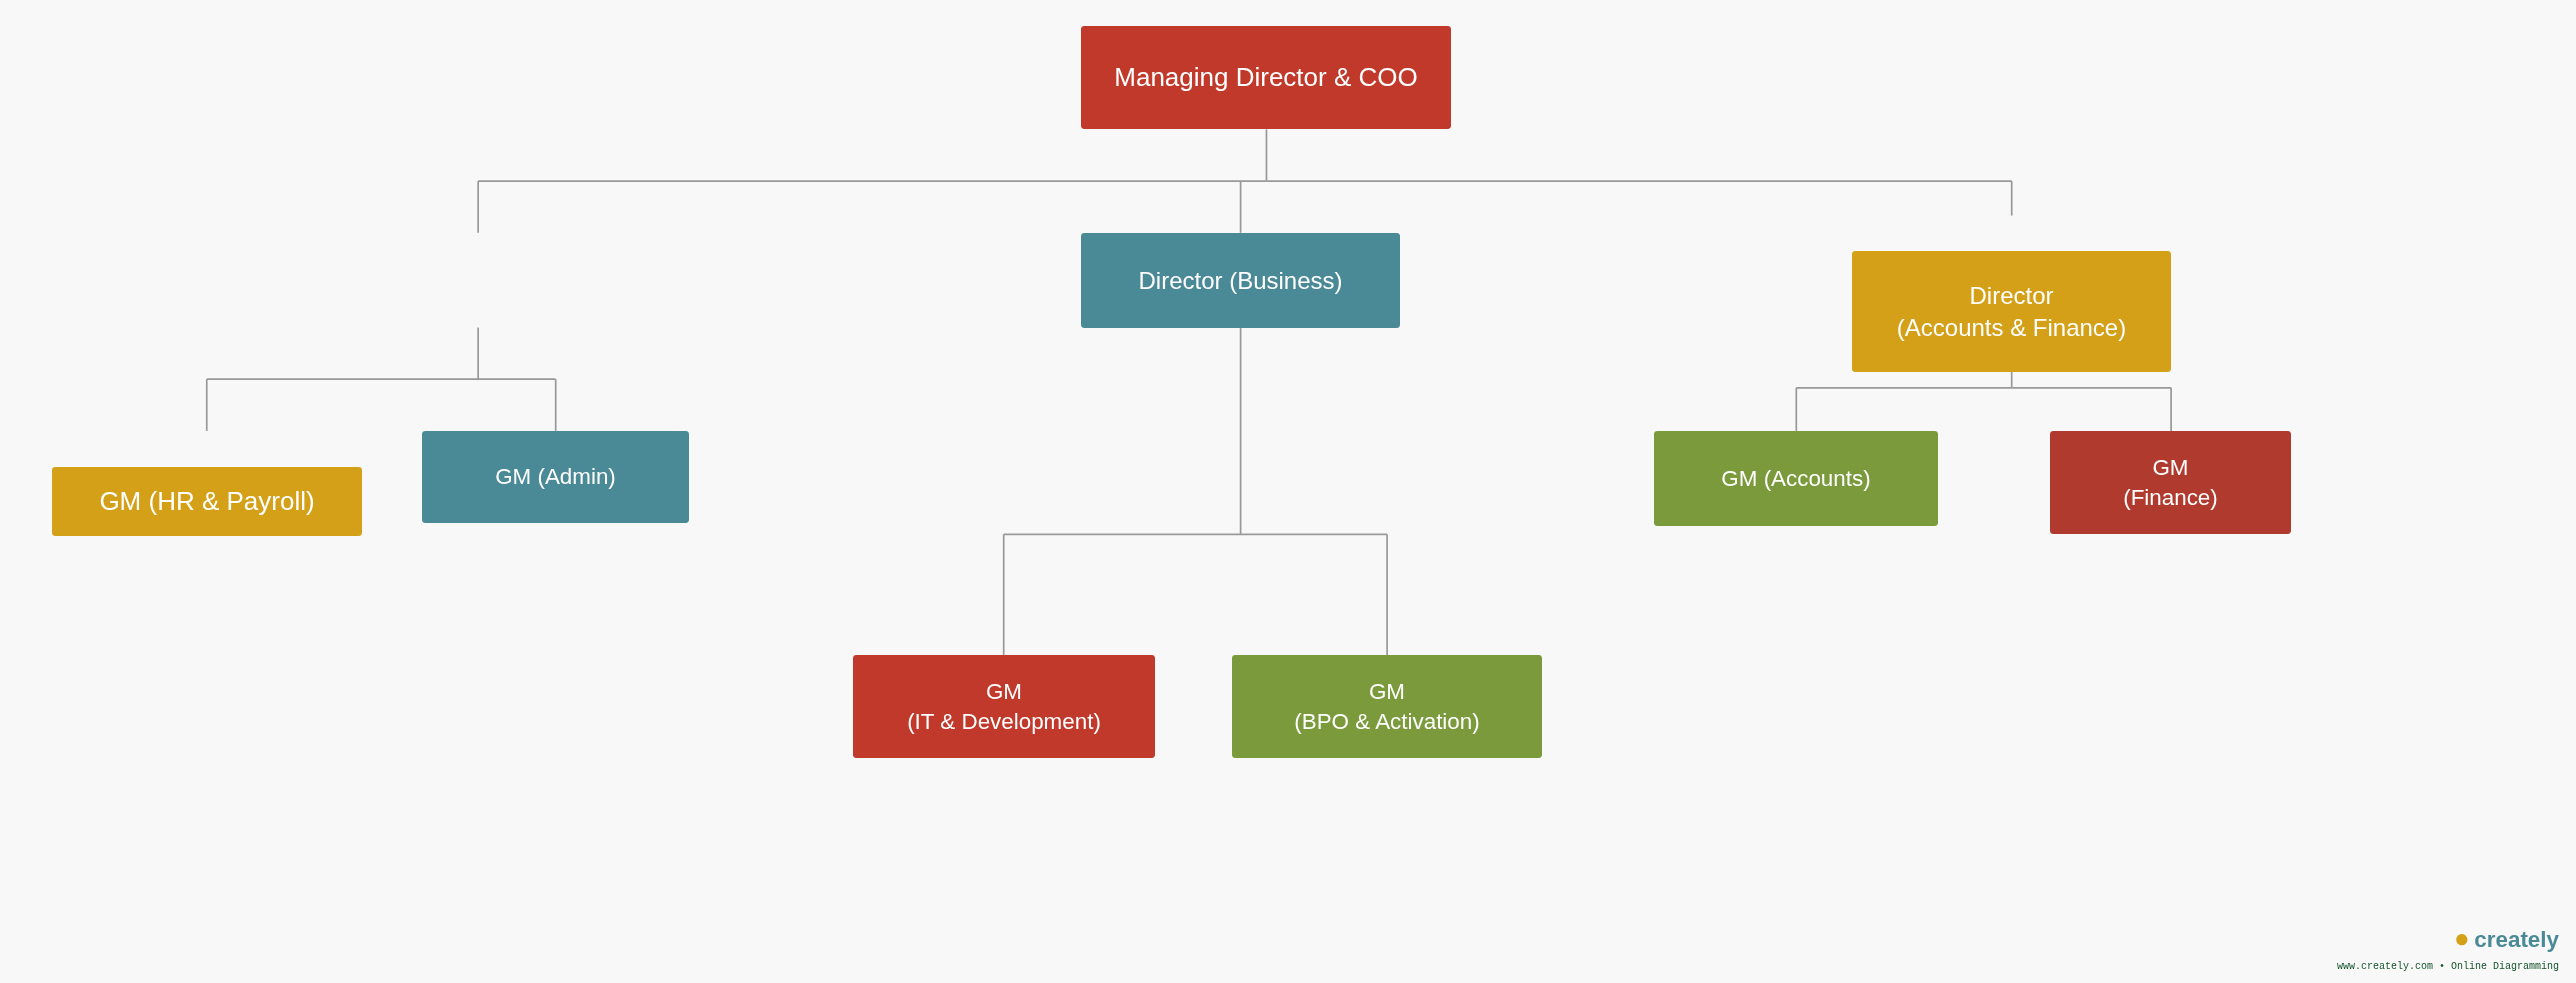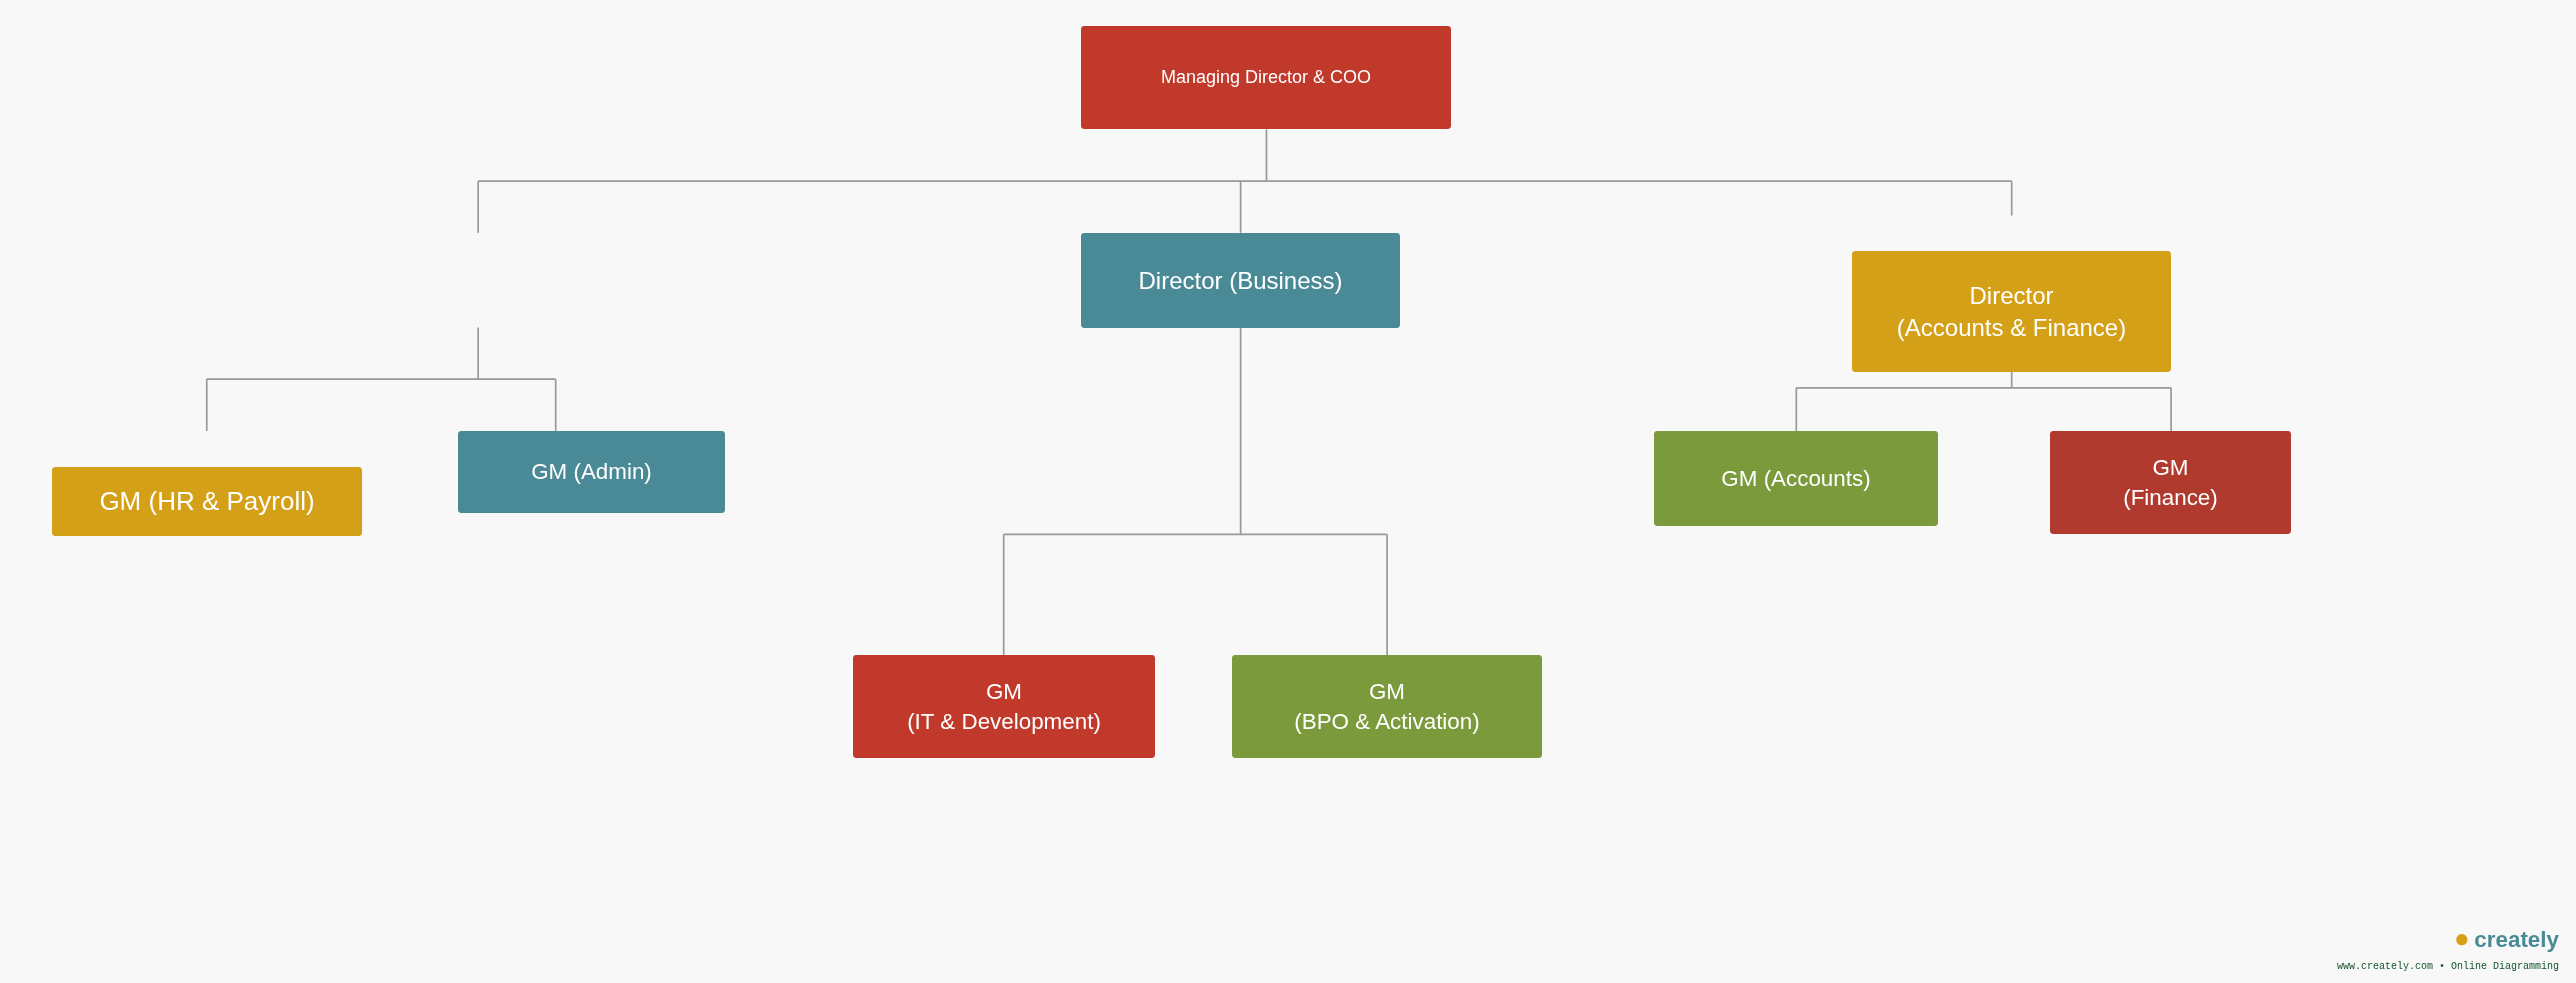--- a/index.html
+++ b/index.html
@@ -101,38 +101,38 @@
     <line x1="1165" y1="620" x2="1610" y2="620"></line>
     <line x1="1165" y1="620" x2="1165" y2="760"></line>
     <line x1="1610" y1="620" x2="1610" y2="760"></line>
 
     <line x1="2335" y1="390" x2="2335" y2="450"></line>
     <line x1="2085" y1="450" x2="2520" y2="450"></line>
     <line x1="2085" y1="450" x2="2085" y2="500"></line>
     <line x1="2520" y1="450" x2="2520" y2="500"></line>
   </svg>
 
-  <div class="node color-red" style="left:1081px; top:26px; width:370px; height:103px; font-size:18px;">
+  <div class="node color-red" style="left:1081px; top:26px; width:370px; height:103px; font-size:26px;">
     <span>Managing Director &amp; COO</span>
   </div>
 
 
   <div class="node color-teal" style="left:1081px; top:233px; width:319px; height:95px; font-size:24px;">
     <span>Director (Business)</span>
   </div>
 
   <div class="node color-yellow" style="left:1852px; top:215px; width:319px; height:121px; font-size:24px;">
     <span>Director<br>(Accounts &amp; Finance)</span>
   </div>
 
   <div class="node color-yellow" style="left:52px; top:431px; width:310px; height:69px; font-size:26px;">
     <span>GM (HR &amp; Payroll)</span>
   </div>
 
-  <div class="node color-teal" style="left:422px; top:431px; width:267px; height:82px; font-size:22.4px;margin-left:36px;">
+  <div class="node color-teal" style="left:422px; top:431px; width:267px; height:92px; font-size:22.4px;">
     <span>GM (Admin)</span>
   </div>
 
   <div class="node color-red" style="left:853px; top:655px; width:302px; height:103px; font-size:22.4px;">
     <span>GM<br>(IT &amp; Development)</span>
   </div>
 
   <div class="node color-green" style="left:1232px; top:655px; width:310px; height:103px; font-size:22.4px;">
     <span>GM<br>(BPO &amp; Activation)</span>
   </div>

